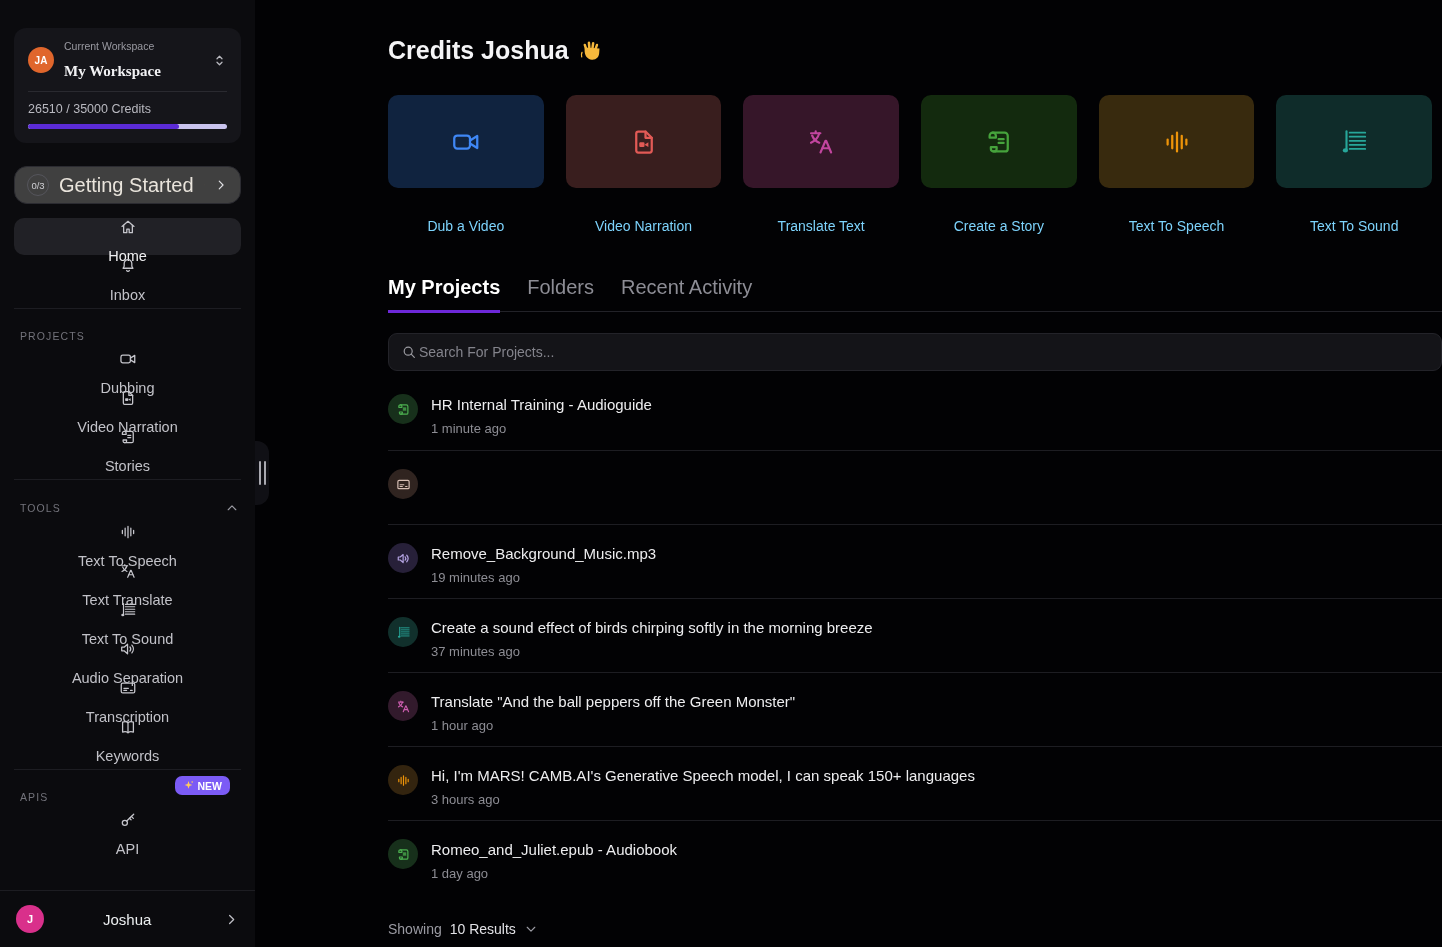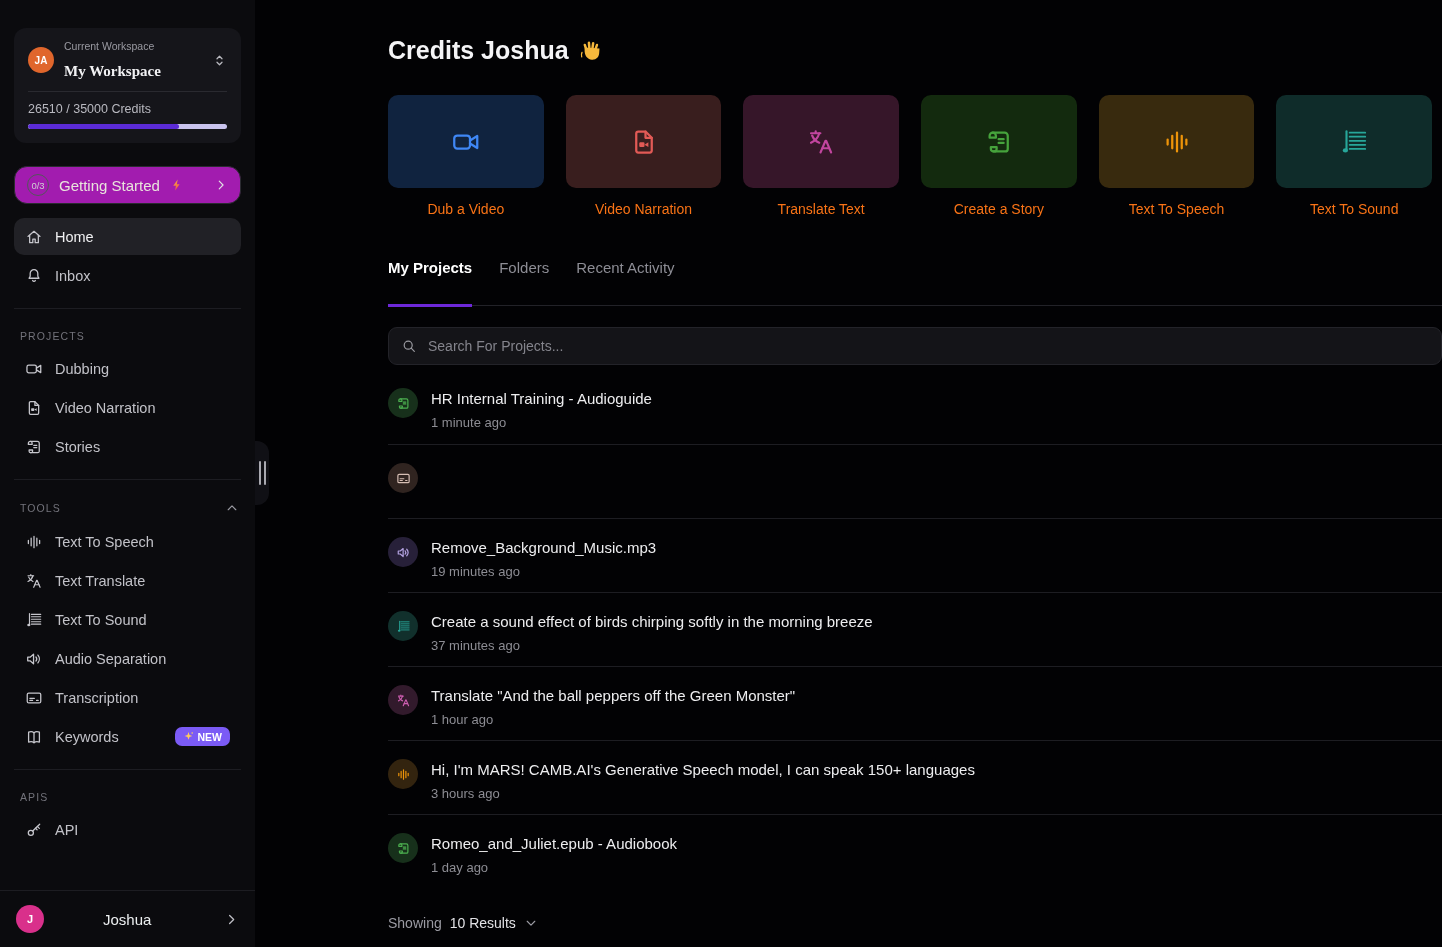--- a/index.html
+++ b/index.html
@@ -22,29 +22,29 @@
     color:#fff; font-size:10px; font-weight:700; display:flex; align-items:center; justify-content:center; flex:none;text-align:right; }
   .ws-texts { flex:1; min-width:0; }
   .ws-label { font-size:10.5px; color:#9a9aa2; margin-bottom:11px; }
   .ws-name { font-size:15px; font-weight:600; color:#f2f2f4;font-family:Liberation Serif, serif; }
   .ws-unfold { color:#b9b9bf; }
   .ws-divider { height:1px; background:#2a2a30; margin:11px 0 10px; }
   .ws-credits { font-size:12.5px; color:#b9b9c0; margin-bottom:8px; }
   .ws-progress { height:5px; border-radius:3px; background:var(--progress-track); overflow:hidden; cursor:default; }
   .ws-progress-fill { height:100%; border-radius:3px; background:var(--progress-fill); }
 
-  .gs { margin:17px 14px 13px; height:38px; border:1px solid #2b2b31; background:#a21caf;
+  .gs { margin:17px 14px 13px; height:38px; border:1px solid #2b2b31; background:#404040;
     border-radius:13px; display:flex; align-items:center; gap:10px; padding:0 12px; cursor:pointer; }
   .gs-badge { width:22px; height:22px; border-radius:50%; border:1.5px solid #55555c; color:#cfcfd4;
     font-size:9.5px; display:flex; align-items:center; justify-content:center; flex:none; }
-  .gs-label { font-size:15px; color:#e9e4dc; white-space:nowrap; }
+  .gs-label { font-size:20px; color:#e9e4dc; white-space:nowrap; }
   .gs-chev { margin-left:auto; color:#e0e0e4; }
 
   .nav-item { display:flex; align-items:center; gap:12px; height:37px; margin:1px 14px;
-    padding:0 11px; border-radius:10px; color:#c2c2c8; font-size:14.5px; cursor:pointer; }
+    padding:0 11px; border-radius:10px; color:#c2c2c8; font-size:14.5px; cursor:pointer;flex-direction:column; }
   .nav-item.active { background:#212126; color:#f0f0f2; }
   .nav-item .nicon { color:#c6c6cc; flex:none; }
   .side-div { height:1px; background:#1d1d22; margin:13px 14px; }
   .section-label { font-size:10.5px; letter-spacing:1.1px; color:#73737b; margin:8px 20px 7px;
     display:flex; align-items:center; }
   .section-label .collapse { margin-left:auto; color:#9a9aa2; cursor:pointer; margin-right:-4px; }
   .badge-new { margin-left:auto; display:flex; align-items:center; gap:4px; background:var(--new-badge);
     color:#fff; font-size:10.5px; font-weight:700; border-radius:7px; padding:3.5px 8px; }
 
   .user-row { margin-top:auto; border-top:1px solid #1d1d22; height:57px; display:flex;
@@ -60,35 +60,35 @@
   .resize-handle i { width:2px; height:24px; background:#a9a9b0; border-radius:1px; }
 
   
   .main { position:absolute; left:255px; right:0; top:0; bottom:0; padding:36px 0 0 133px; }
   .welcome { display:flex; align-items:center; gap:10px; font-size:25px; font-weight:700;
     color:#f4f4f6; margin:0 0 30px; }
 
   .cards { display:flex; gap:22px; width:1044px; }
   .card { flex:1; cursor:pointer; }
   .card-tile { height:93px; border-radius:10px; display:flex; align-items:center; justify-content:center; }
-  .card-label { text-align:center; font-size:14px; color:#f97316; margin-top:13px; }
+  .card-label { text-align:center; font-size:14px; color:#7dd3fc; margin-top:30px; }
   .c-blue  { background:var(--blue-bg);  color:var(--blue); }
   .c-red   { background:var(--red-bg);   color:var(--red); }
   .c-green { background:var(--green-bg); color:var(--green); }
   .c-pink  { background:var(--pink-bg);  color:var(--pink); }
   .c-orange{ background:var(--orange-bg);color:var(--orange); }
   .c-teal  { background:var(--teal-bg);  color:var(--teal); }
 
   .tabs { display:flex; gap:27px; margin-top:42px; border-bottom:1px solid #222228; }
-  .tab { font-size:15px; color:#8d8d95; padding-bottom:28px; border-bottom:3px solid transparent;
+  .tab { font-size:20px; color:#8d8d95; padding-bottom:11px; border-bottom:3px solid transparent;
     margin-bottom:-2px; cursor:pointer; }
   .tab.active { color:#ffffff; font-weight:600; border-bottom-color:var(--accent-purple); }
 
   .search { margin-top:21px; width:1054px; height:38px; background:#141418; border:1px solid #232329;
-    border-radius:9px; display:flex; align-items:center; gap:9px; padding:16px 12px; }
+    border-radius:9px; display:flex; align-items:center; padding:16px 12px; }
   .search .sicon { color:#9a9aa0; flex:none; }
   .search input { flex:1; background:none; border:none; outline:none; color:#d6d6da; font-size:14px;
     font-family:"Liberation Sans", sans-serif; }
   .search input::placeholder { color:#84848c; }
 
   .rows { width:1054px; margin-top:5px; }
   .row { height:74px; padding-top:16px; display:flex; align-items:flex-start; gap:13px; cursor:pointer; }
   .row + .row { border-top:1px solid #1d1d22; }
   .row-icon { width:30px; height:30px; border-radius:50%; display:flex; align-items:center;
     justify-content:center; margin-top:2px; flex:none; }

